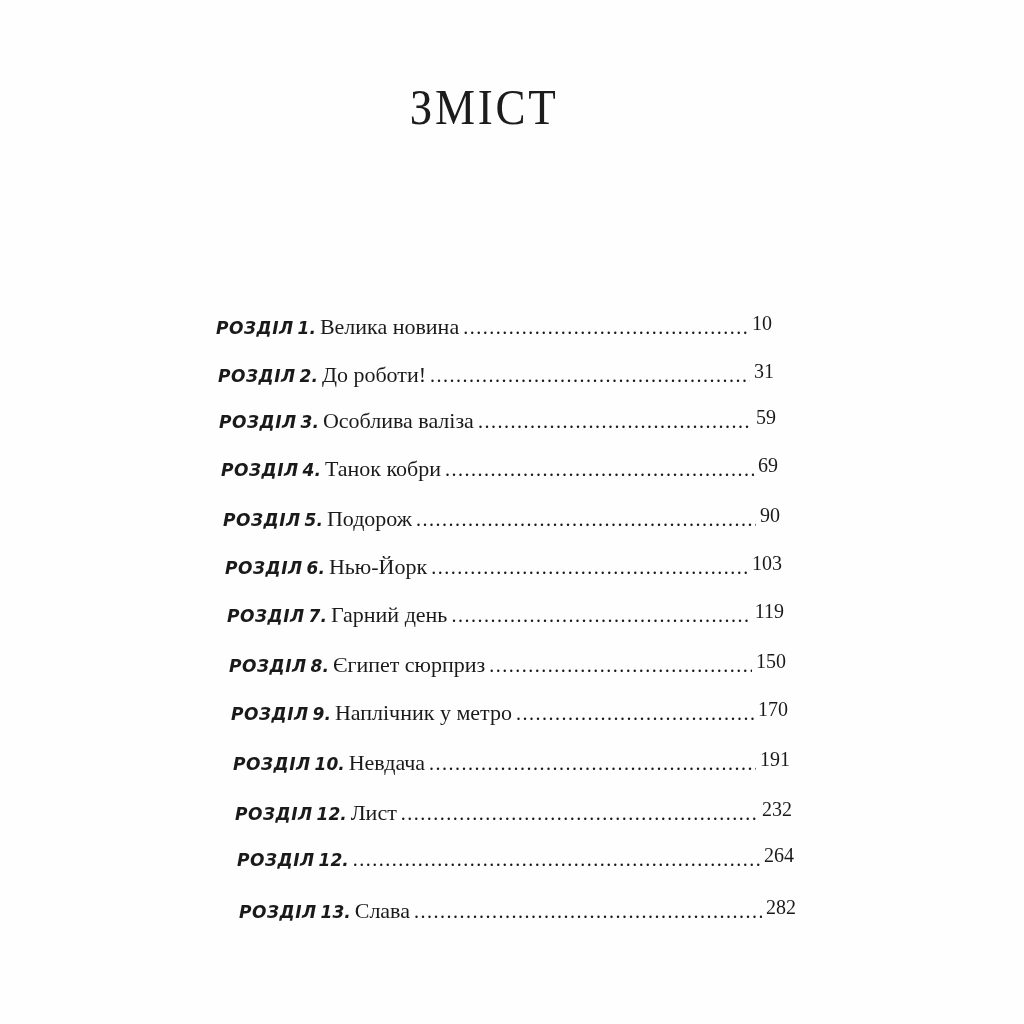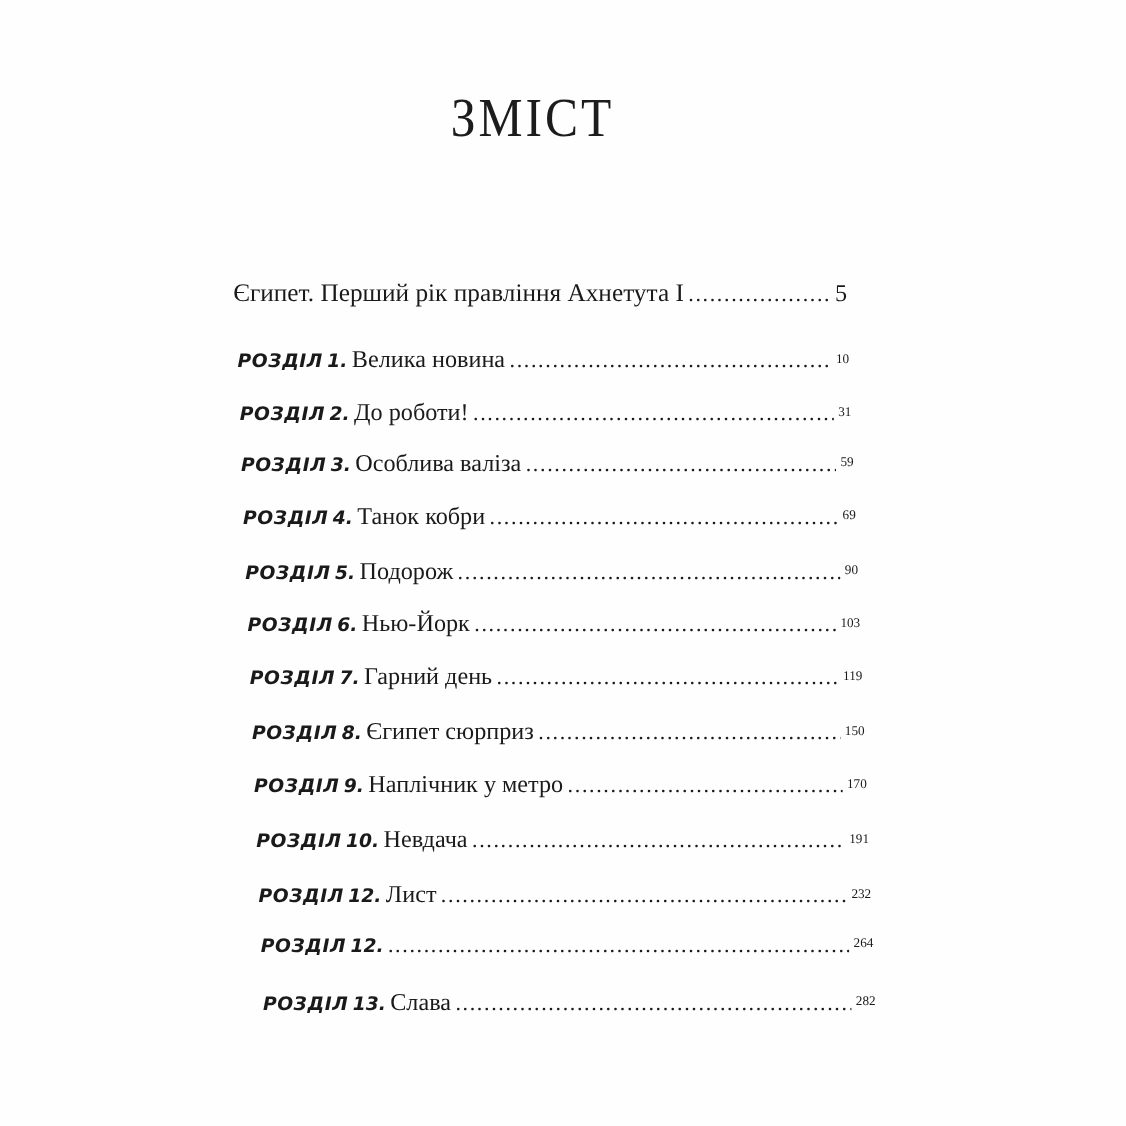--- a/index.html
+++ b/index.html
@@ -63,39 +63,34 @@
       font-size: 20px;
       letter-spacing: 1.5px;
       color: #1a1a1a;
       margin: 0 4px;
     }
     .leader::before {
       content: "........................................................................................................................";
     }
     .page-num {
       font-family: "Liberation Serif", serif;
-      font-size: 12px;
+      font-size: 20px;
       color: #1a1a1a;
       position: relative;
       top: -4px;
     }
     .first .entry-title { margin-left: 0; font-size: 23px; }
     .first .page-num { top: 0; font-size: 22px; }
   </style>
 </head>
 <body>
 
 <div class="page">
   <div class="title">ЗМІСТ</div>
 
-  <div class="toc-row first" style="left:212px; width:558px; top:254px;">
-    <span class="entry-title">Єгипет. Перший рік правління Ахнетута I</span>
-    <span class="leader"></span>
-    <span class="page-num">5</span>
-  </div>
 
   <div class="toc-row" style="left:216px; width:556px; top:314px;">
     <span class="chap-label">РОЗДІЛ</span>
     <span class="chap-num">1.</span>
     <span class="entry-title">Велика новина</span>
     <span class="leader"></span>
     <span class="page-num">10</span>
   </div>
 
   <div class="toc-row" style="left:218px; width:556px; top:362px;">

